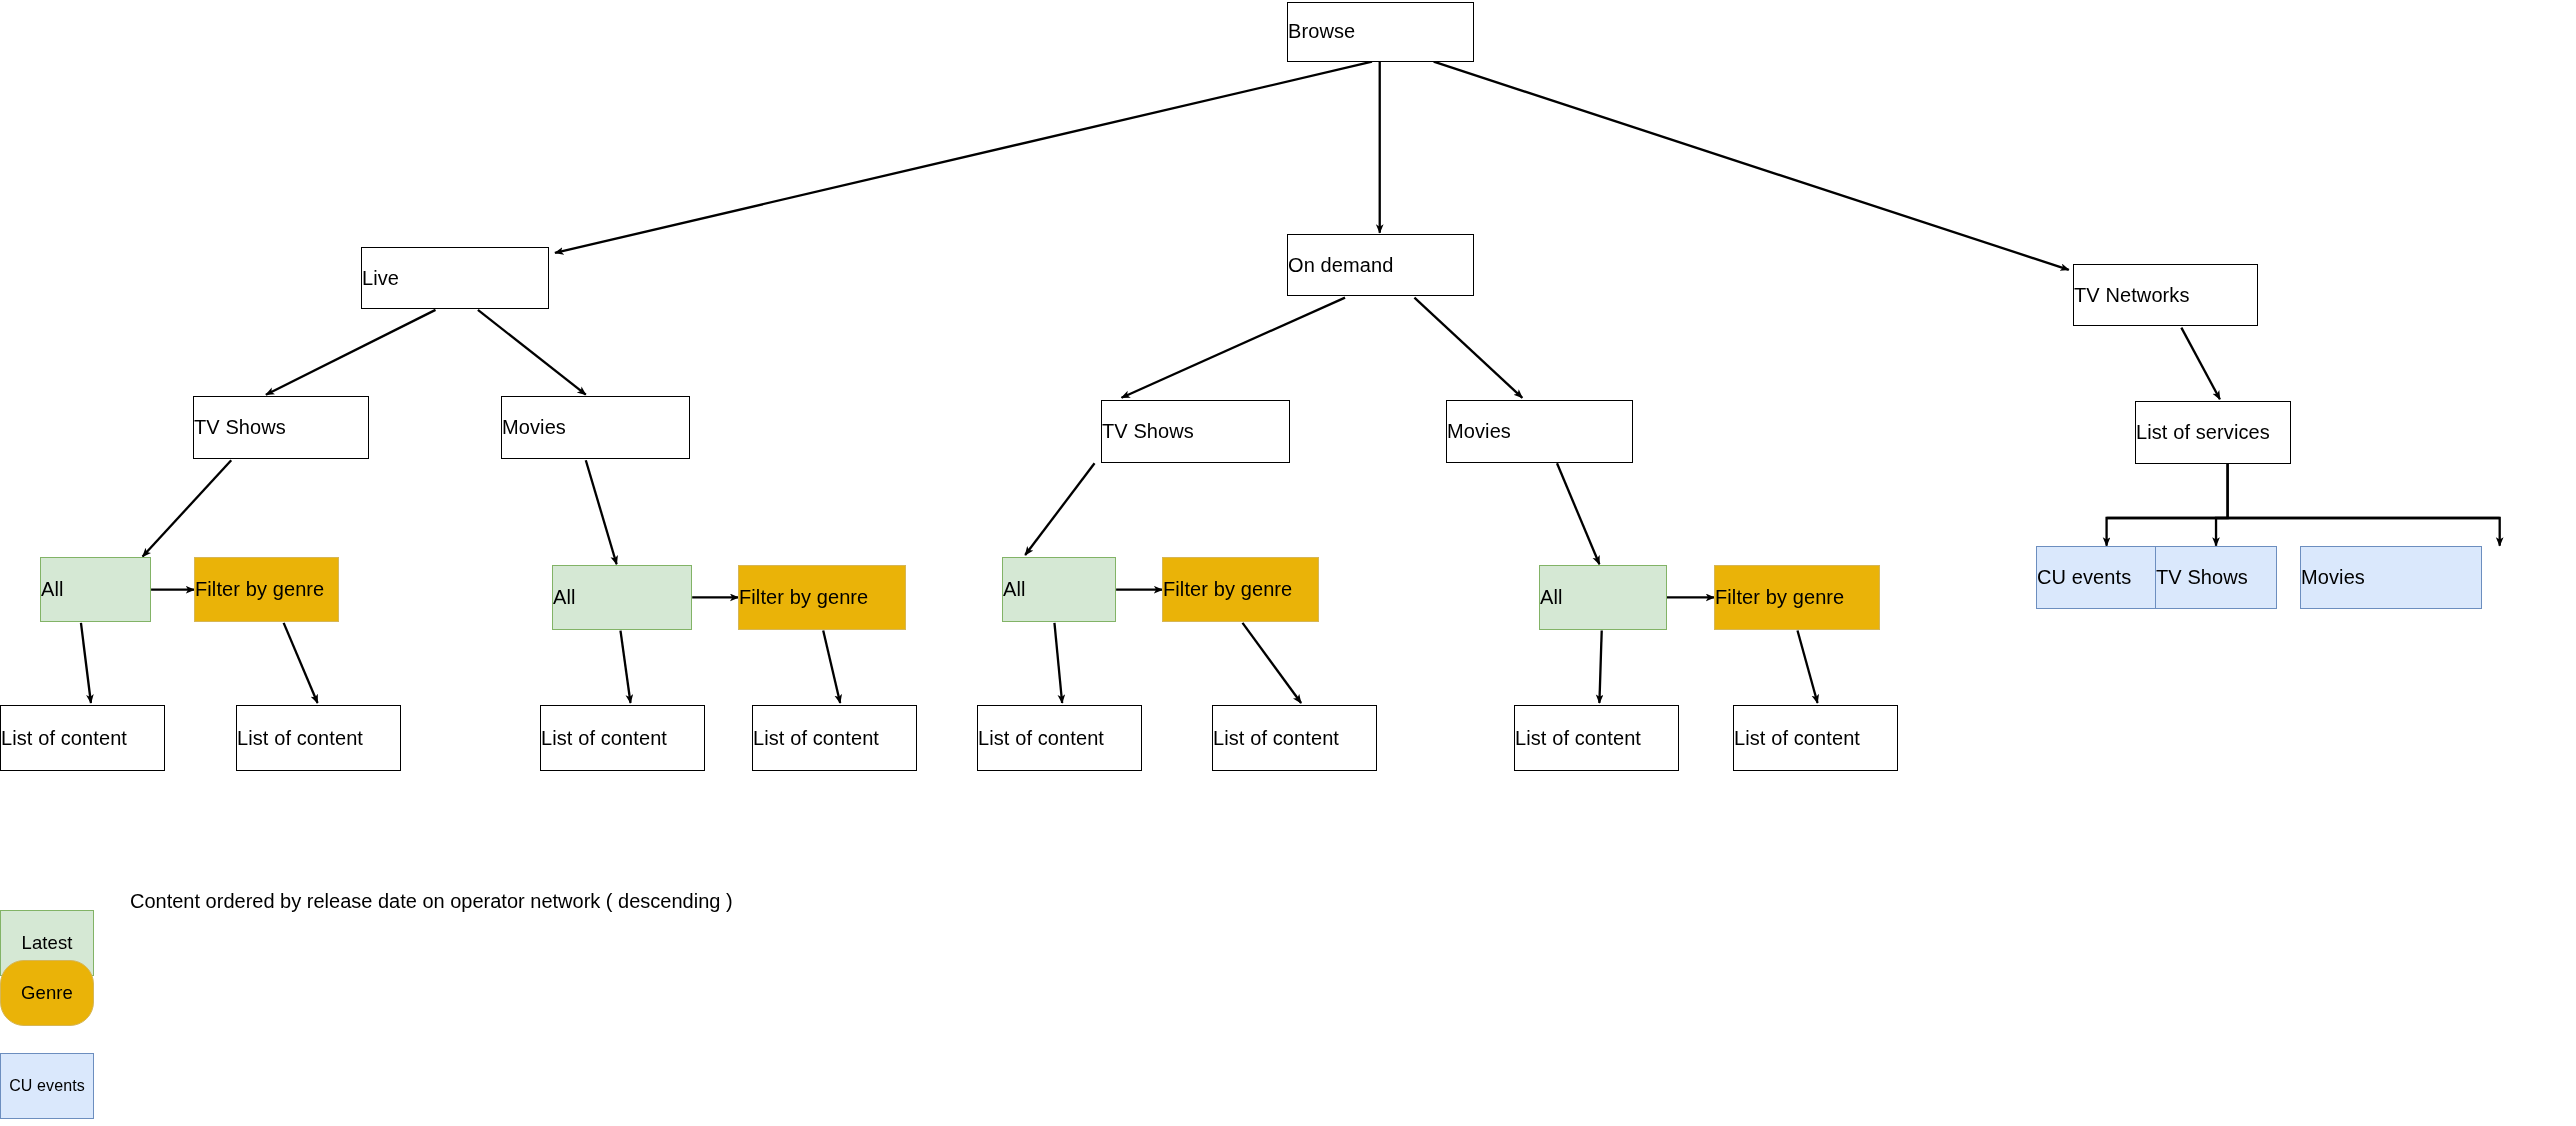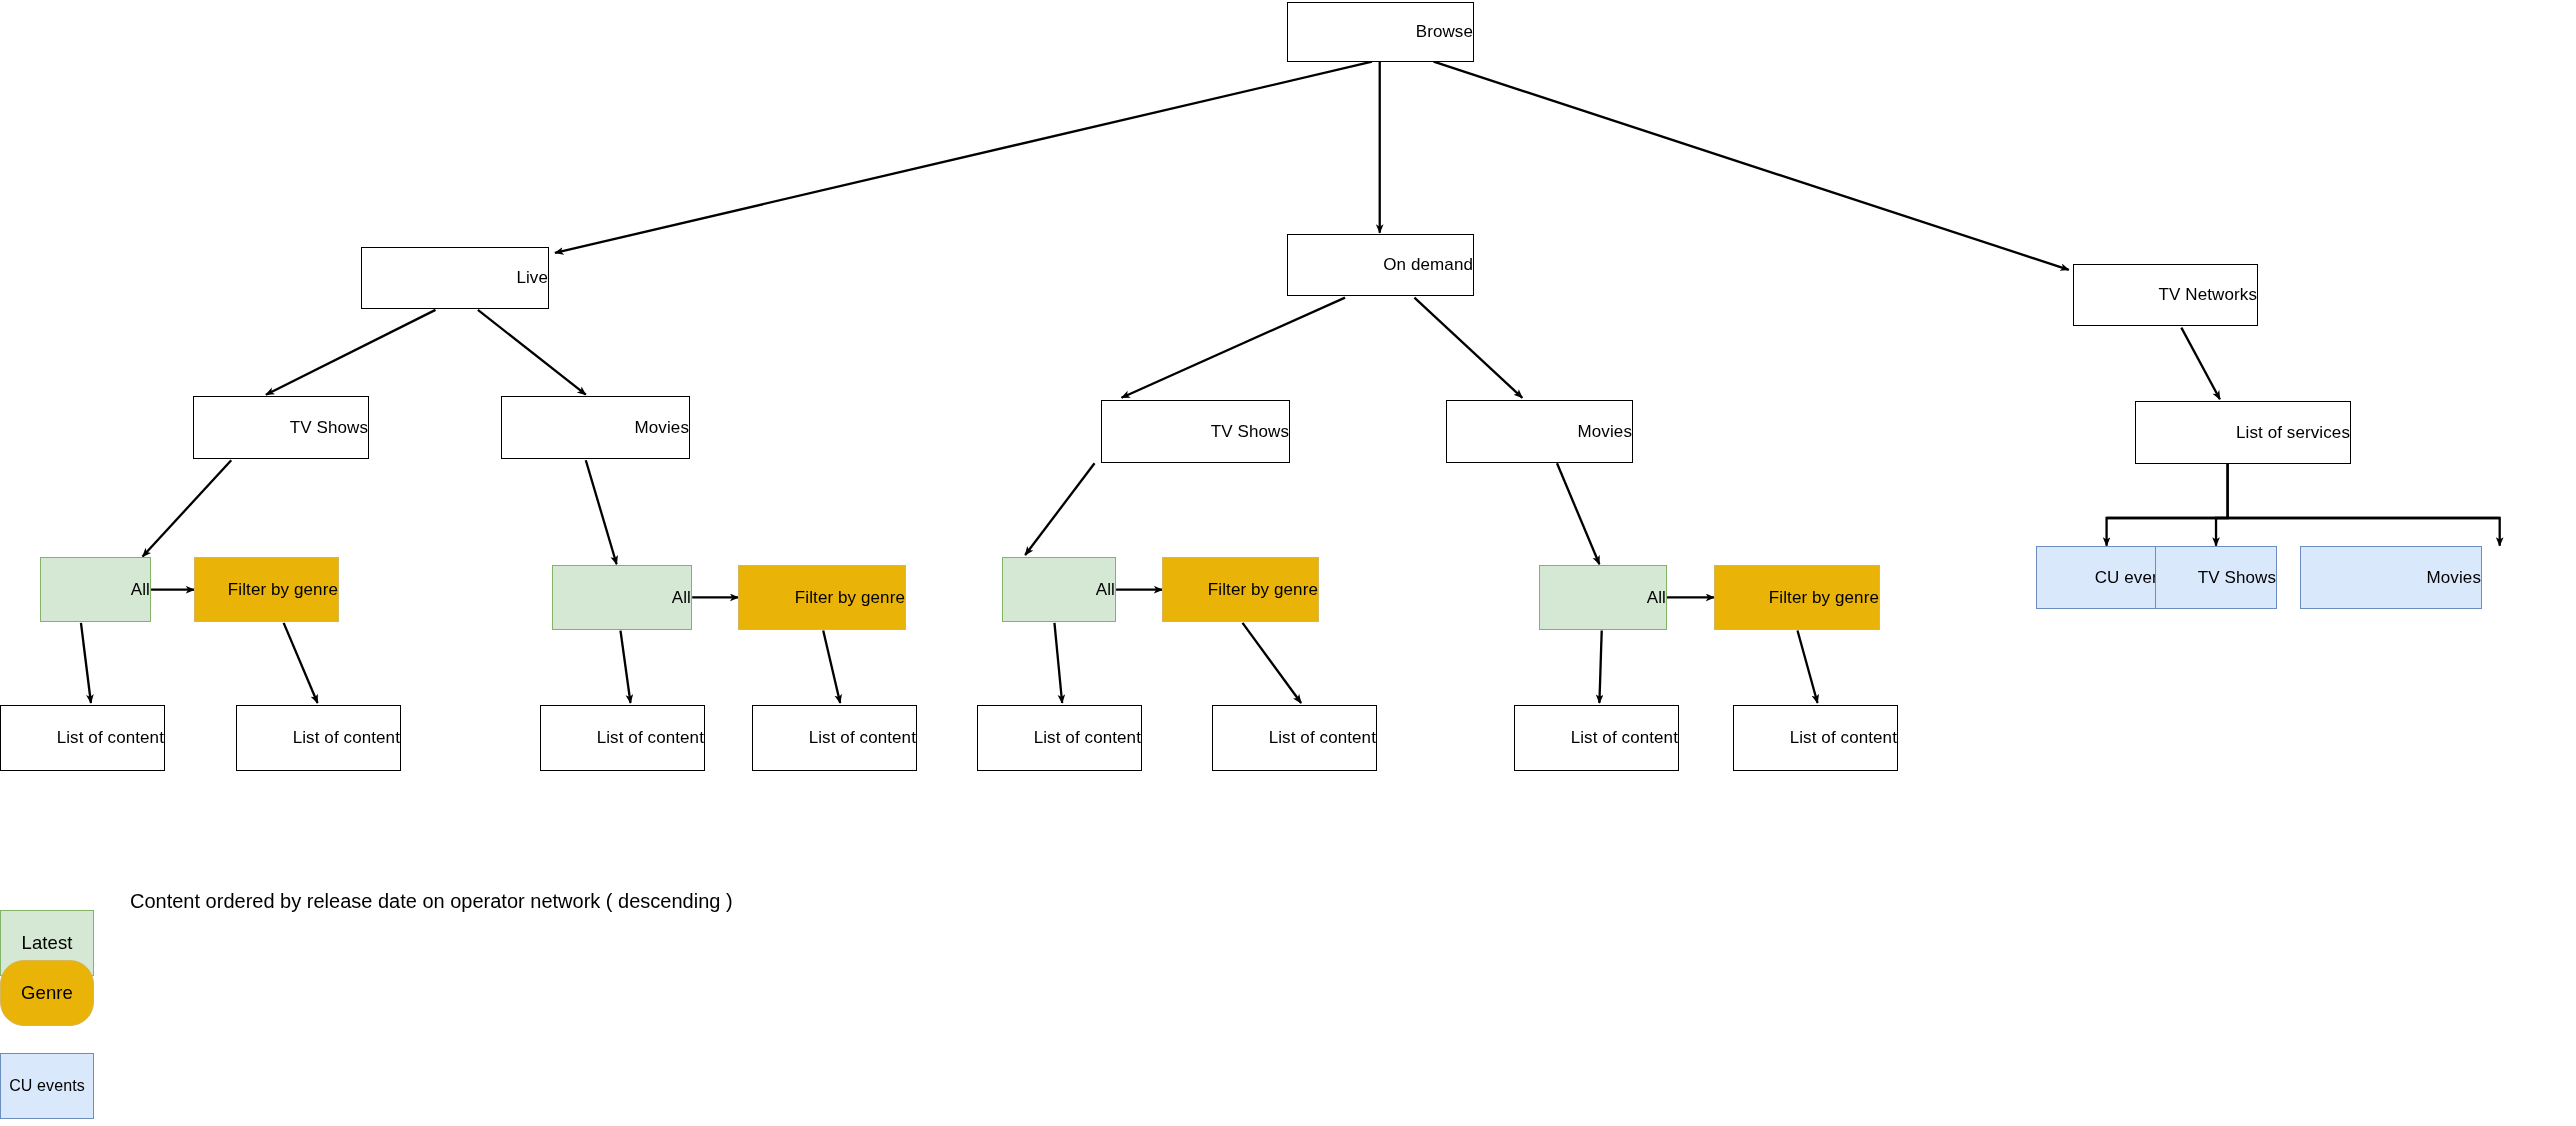--- a/index.html
+++ b/index.html
@@ -25,25 +25,25 @@
     top: 0;
     width: 2576px;
     height: 1127px;
     pointer-events: none;
   }
   .node {
     position: absolute;
     box-sizing: border-box;
     display: flex;
     align-items: center;
-    justify-content: flex-end;
+    justify-content: flex-start;
     text-align: center;
     background: #ffffff;
     border: 1.5px solid #000000;
-    font-size: 17px;
+    font-size: 20px;
     line-height: 1.15;
     color: #000000;
     letter-spacing: 0.1px;
     z-index: 2;
   }
   .node.green {
     background: #d5e8d4;
     border: 1.5px solid #82b366;
   }
   .node.yellow {
@@ -155,21 +155,21 @@
   </div>
   <div class="node" style="left:501px; top:396px; width:189px; height:63px;">
     <span>Movies</span>
   </div>
   <div class="node" style="left:1101px; top:400px; width:189px; height:63px;">
     <span>TV Shows</span>
   </div>
   <div class="node" style="left:1446px; top:400px; width:187px; height:63px;">
     <span>Movies</span>
   </div>
-  <div class="node" style="left:2135px; top:401px; width:216px; height:63px;">
+  <div class="node" style="left:2135px; top:401px; width:156px; height:63px;">
     <span>List of services</span>
   </div>
 
   <div class="node green" style="left:40px; top:557px; width:111px; height:65px;">
     <span>All</span>
   </div>
   <div class="node yellow" style="left:194px; top:557px; width:145px; height:65px;">
     <span>Filter by genre</span>
   </div>
 

